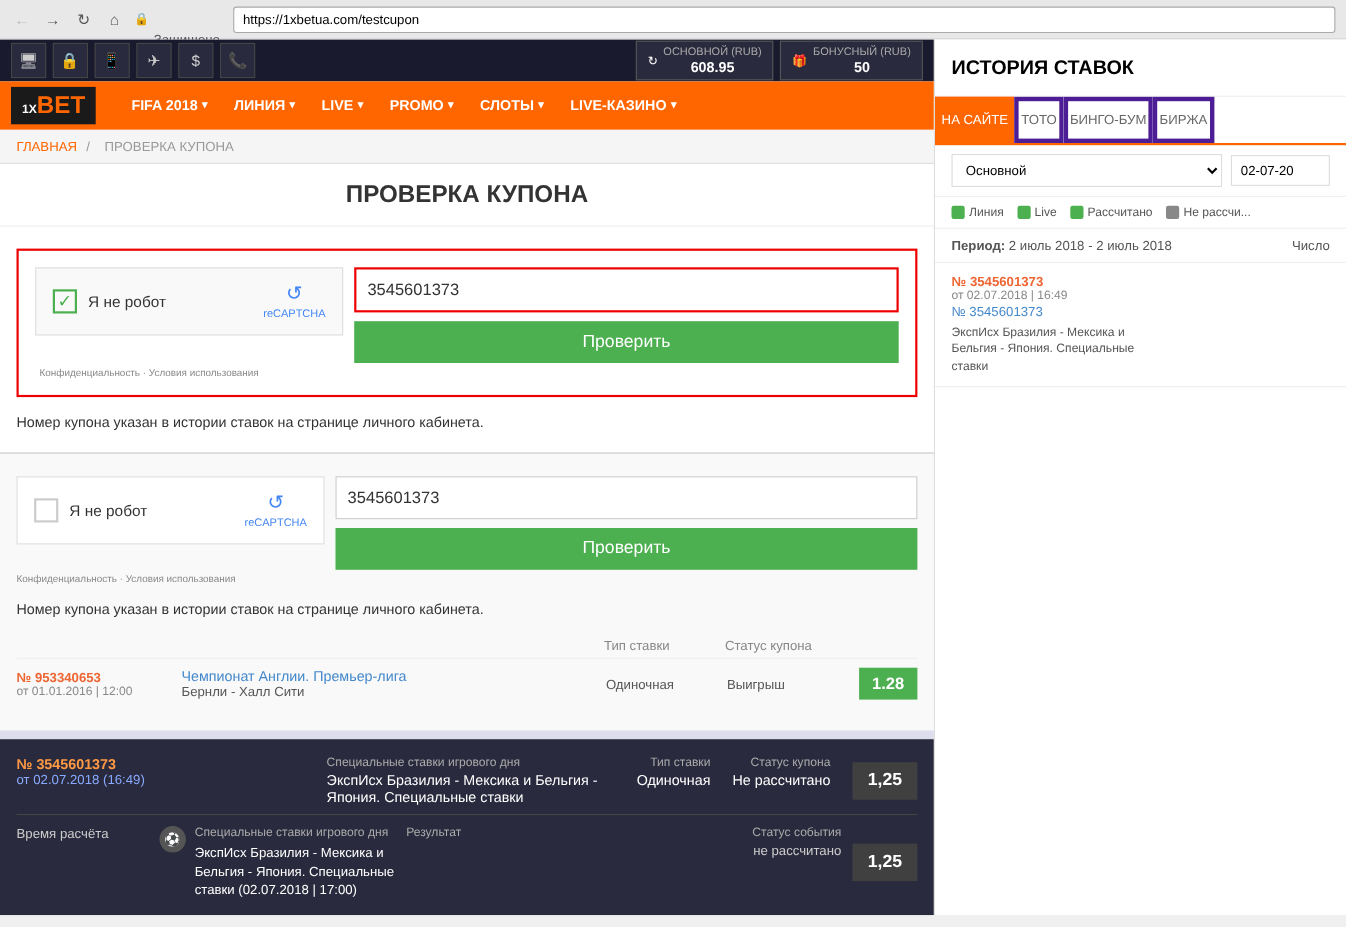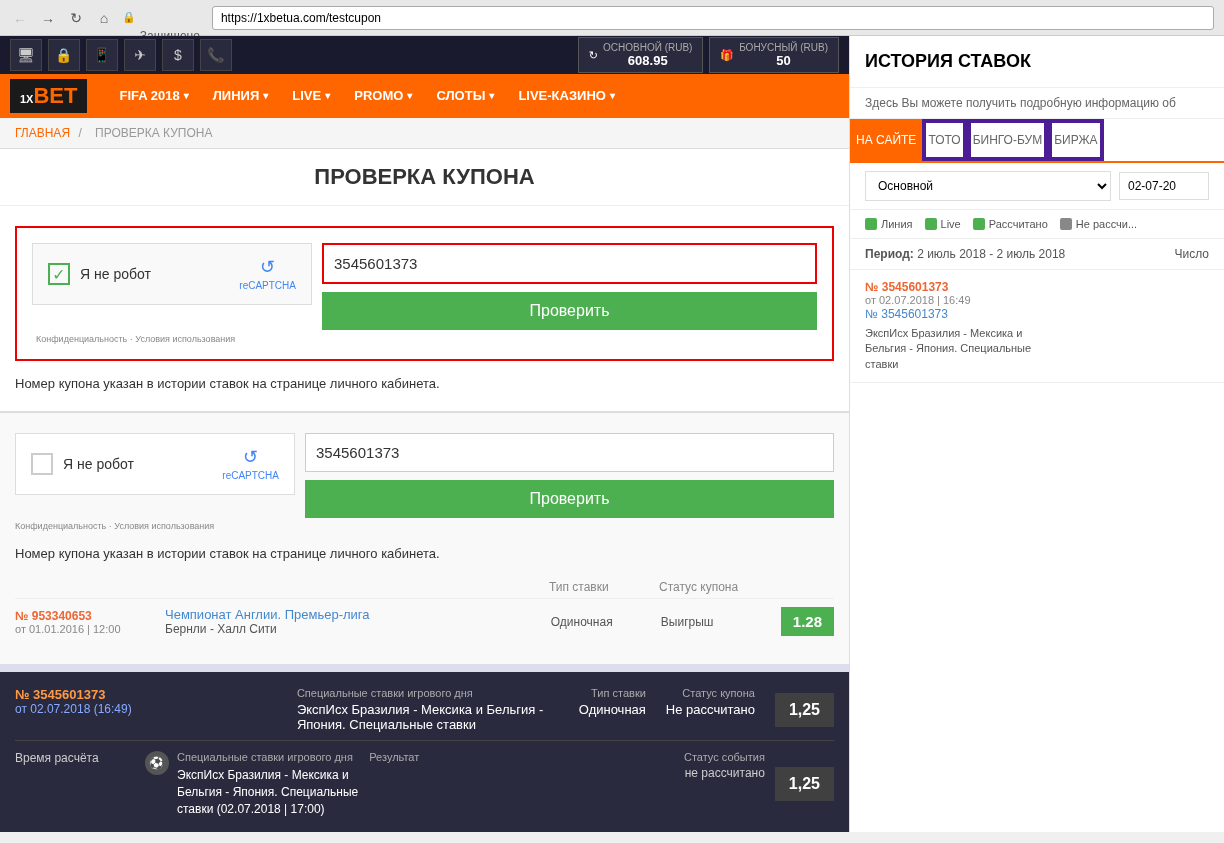--- a/index.html
+++ b/index.html
@@ -551,21 +551,20 @@
           <div class="bet-col-label">Статус события</div>
           <div style="font-size:12px;color:#ccc;">не рассчитано</div>
         </div>
         <div class="bet-odds-box">1,25</div>
       </div>
     </div>
   </div>
 
   <div class="right-sidebar">
     <div class="sidebar-title">ИСТОРИЯ СТАВОК</div>
-    <div class="sidebar-desc">Здесь Вы можете получить подробную информацию об</div>
 
     <div class="sidebar-tabs">
       <div class="sidebar-tab active">НА САЙТЕ</div>
       <div class="sidebar-tab">ТОТО</div>
       <div class="sidebar-tab">БИНГО-БУМ</div>
       <div class="sidebar-tab">БИРЖА</div>
     </div>
 
     <div class="sidebar-filter">
       <select class="sidebar-select">

